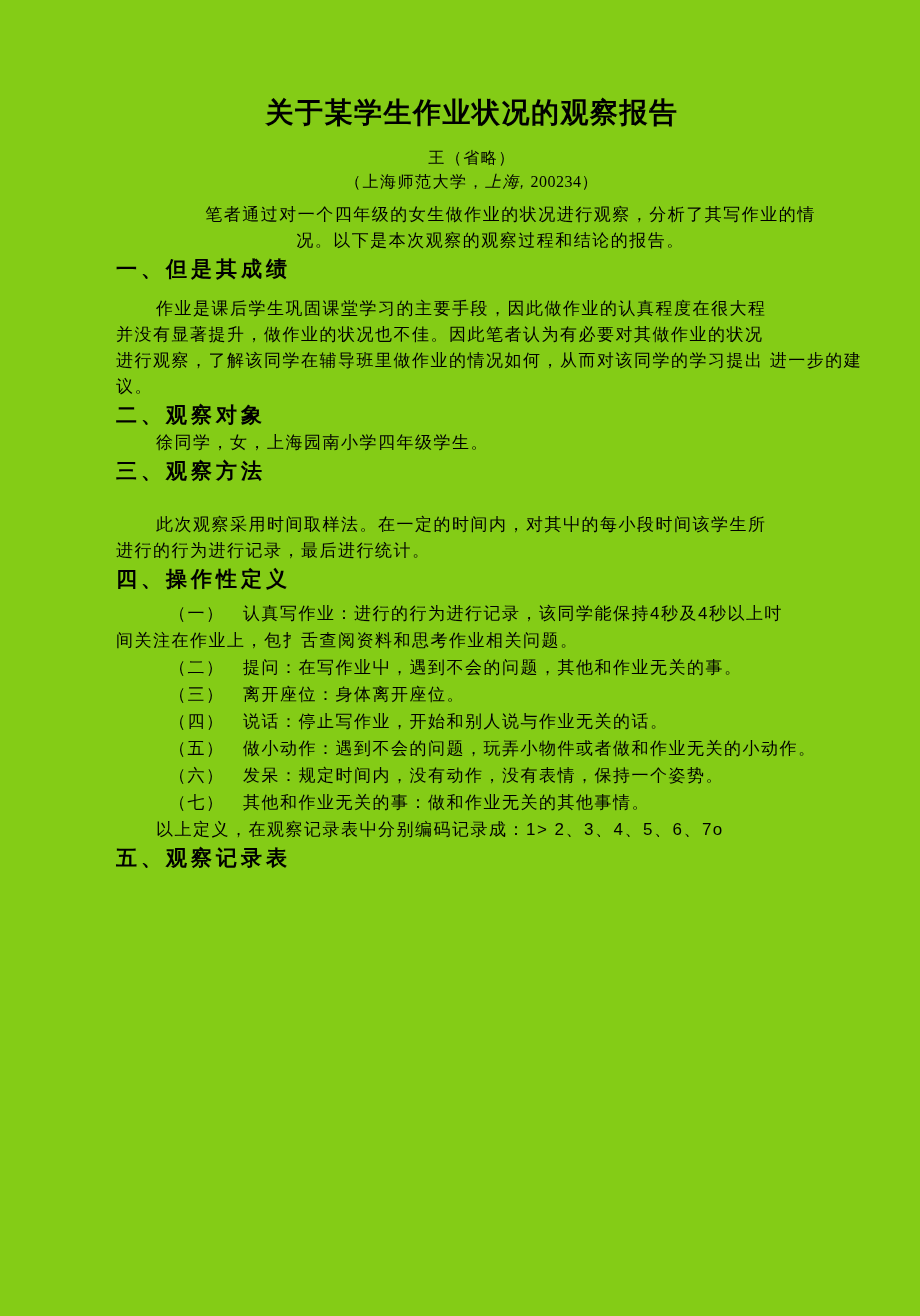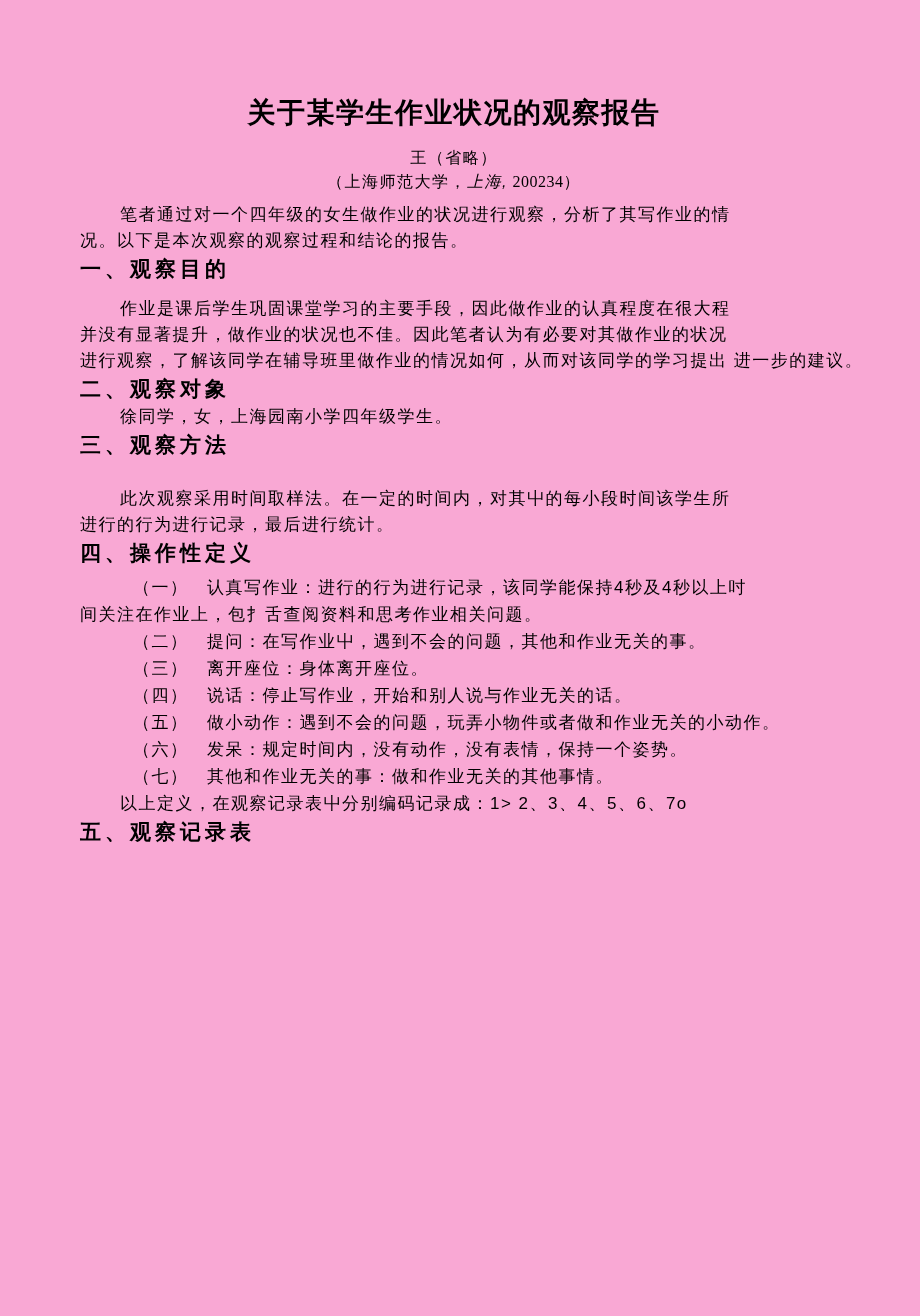--- a/index.html
+++ b/index.html
@@ -1,23 +1,23 @@
 <!DOCTYPE html>
 <html><head>
 <meta charset="utf-8">
 <style>
   html,body { margin:0; padding:0; background:#e8e8e8; }
   .page {
     position:relative;
     width:920px; height:1316px;
     margin:0 auto;
-    background:#f9a8d4;
+    background:#84cc16;
     color:#000000;
     box-sizing:border-box;
-    padding:96px 55px 0 80px;
+    padding:96px 55px 0 116px;
     font-family:"Liberation Sans","DejaVu Sans",sans-serif;
     font-size:17px;
     line-height:26px;
     letter-spacing:1.5px;
     overflow:hidden;
   }
   .doc-header {
     margin:0 -55px 0 -92px;   
     text-align:center;
   }
@@ -33,21 +33,21 @@
     font-size:16px;
     line-height:24px;
   }
   .affiliation {
     font-size:16px;
     line-height:24px;
   }
   .affiliation .italic { font-style:italic; }
   .affiliation .latin  { font-family:"Liberation Serif","DejaVu Serif",serif; letter-spacing:0.5px; }
   .para { margin:0; }
-  .intro { margin-top:8px; }
+  .intro { margin-top:8px;text-align:center; }
   .line { min-height:26px; }
   .items .line { min-height:27px; line-height:27px; }
   .indent-2 { padding-left:40px; }
   .indent-3 { padding-left:53px; }
   h2.sec-heading {
     margin:0;
     font-size:21px;
     line-height:30px;
     font-weight:bold;
     letter-spacing:4px;
@@ -71,21 +71,21 @@
     <h1 class="title">关于某学生作业状况的观察报告</h1>
     <div class="author">王（省略）</div>
     <div class="affiliation"><span>（上海师范大学，</span><span class="italic">上海,</span><span class="latin"> 200234</span><span>）</span></div>
   </div>
 
   <div class="para intro">
     <div class="line indent-2">笔者通过对一个四年级的女生做作业的状况进行观察，分析了其写作业的情</div>
     <div class="line">况。以下是本次观察的观察过程和结论的报告。</div>
   </div>
 
-  <h2 class="sec-heading mt-one">一、观察目的</h2>
+  <h2 class="sec-heading mt-one">一、但是其成绩</h2>
   <div class="para pt-one">
     <div class="line indent-2">作业是课后学生巩固课堂学习的主要手段，因此做作业的认真程度在很大程</div>
     <div class="line">并没有显著提升，做作业的状况也不佳。因此笔者认为有必要对其做作业的状况</div>
     <div class="line">进行观察，了解该同学在辅导班里做作业的情况如何，从而对该同学的学习提出 进一步的建议。</div>
   </div>
 
   <h2 class="sec-heading mt-two">二、观察对象</h2>
   <div class="para pt-two">
     <div class="line indent-2">徐同学，女，上海园南小学四年级学生。</div>
   </div>

